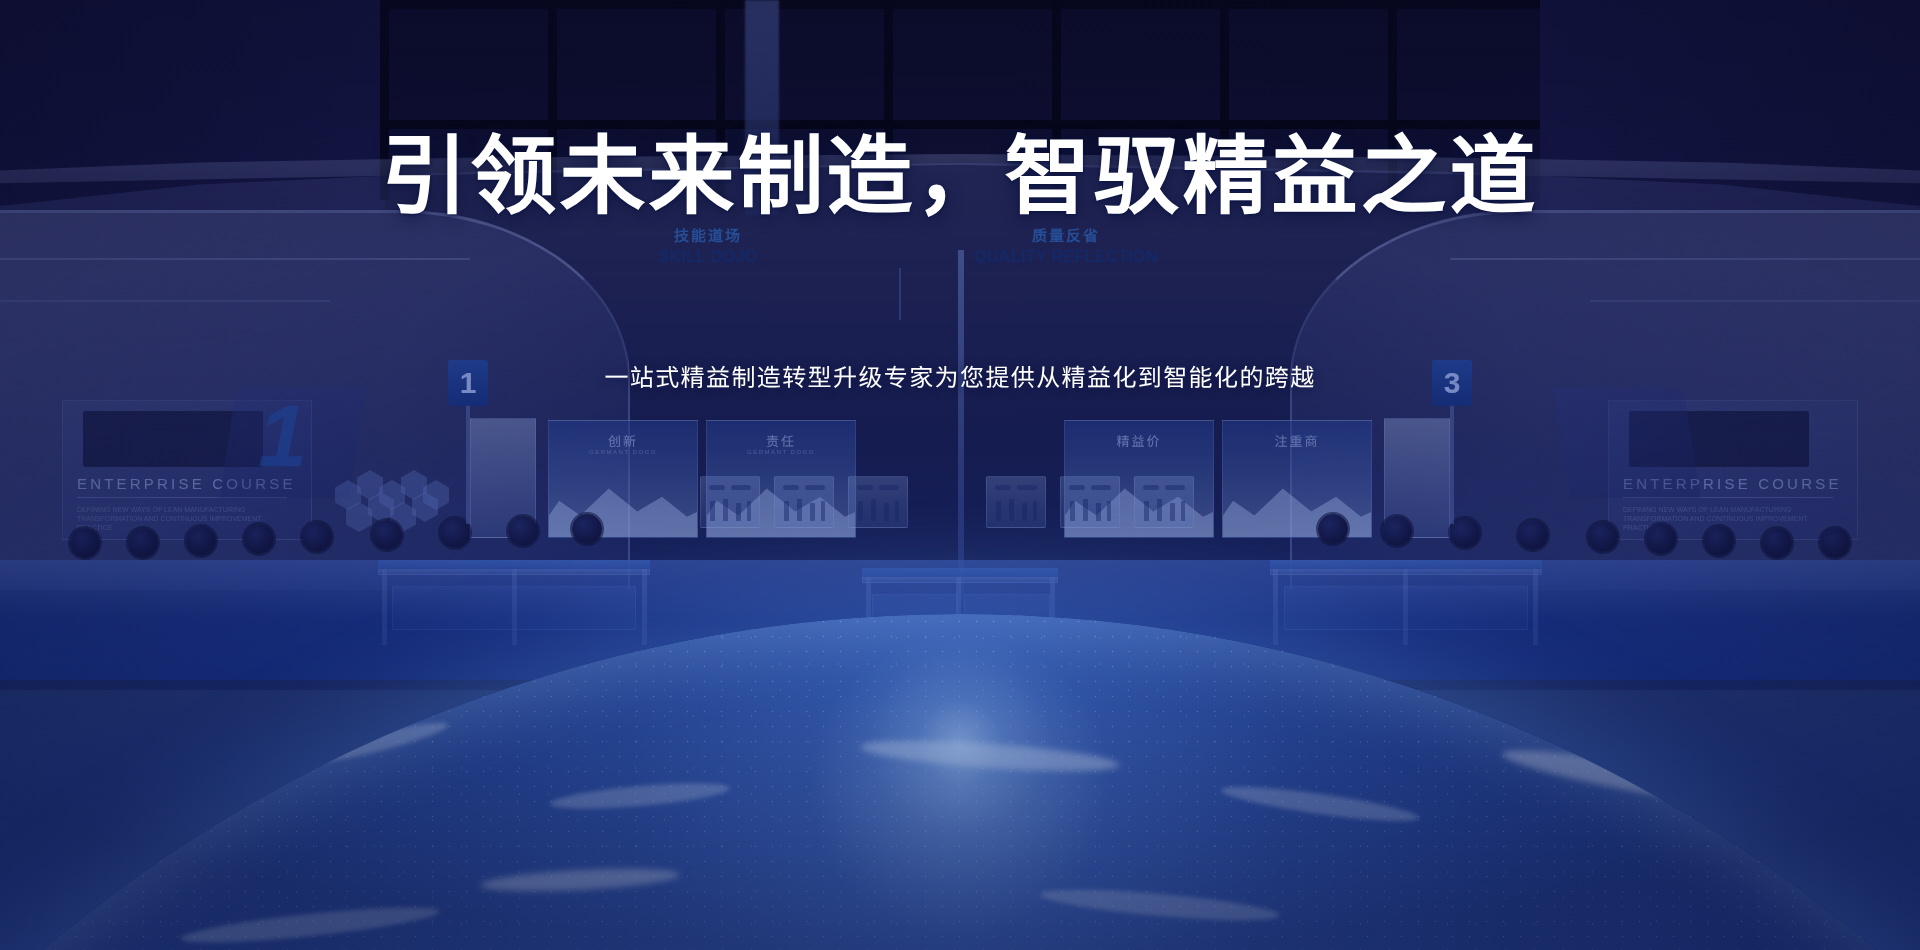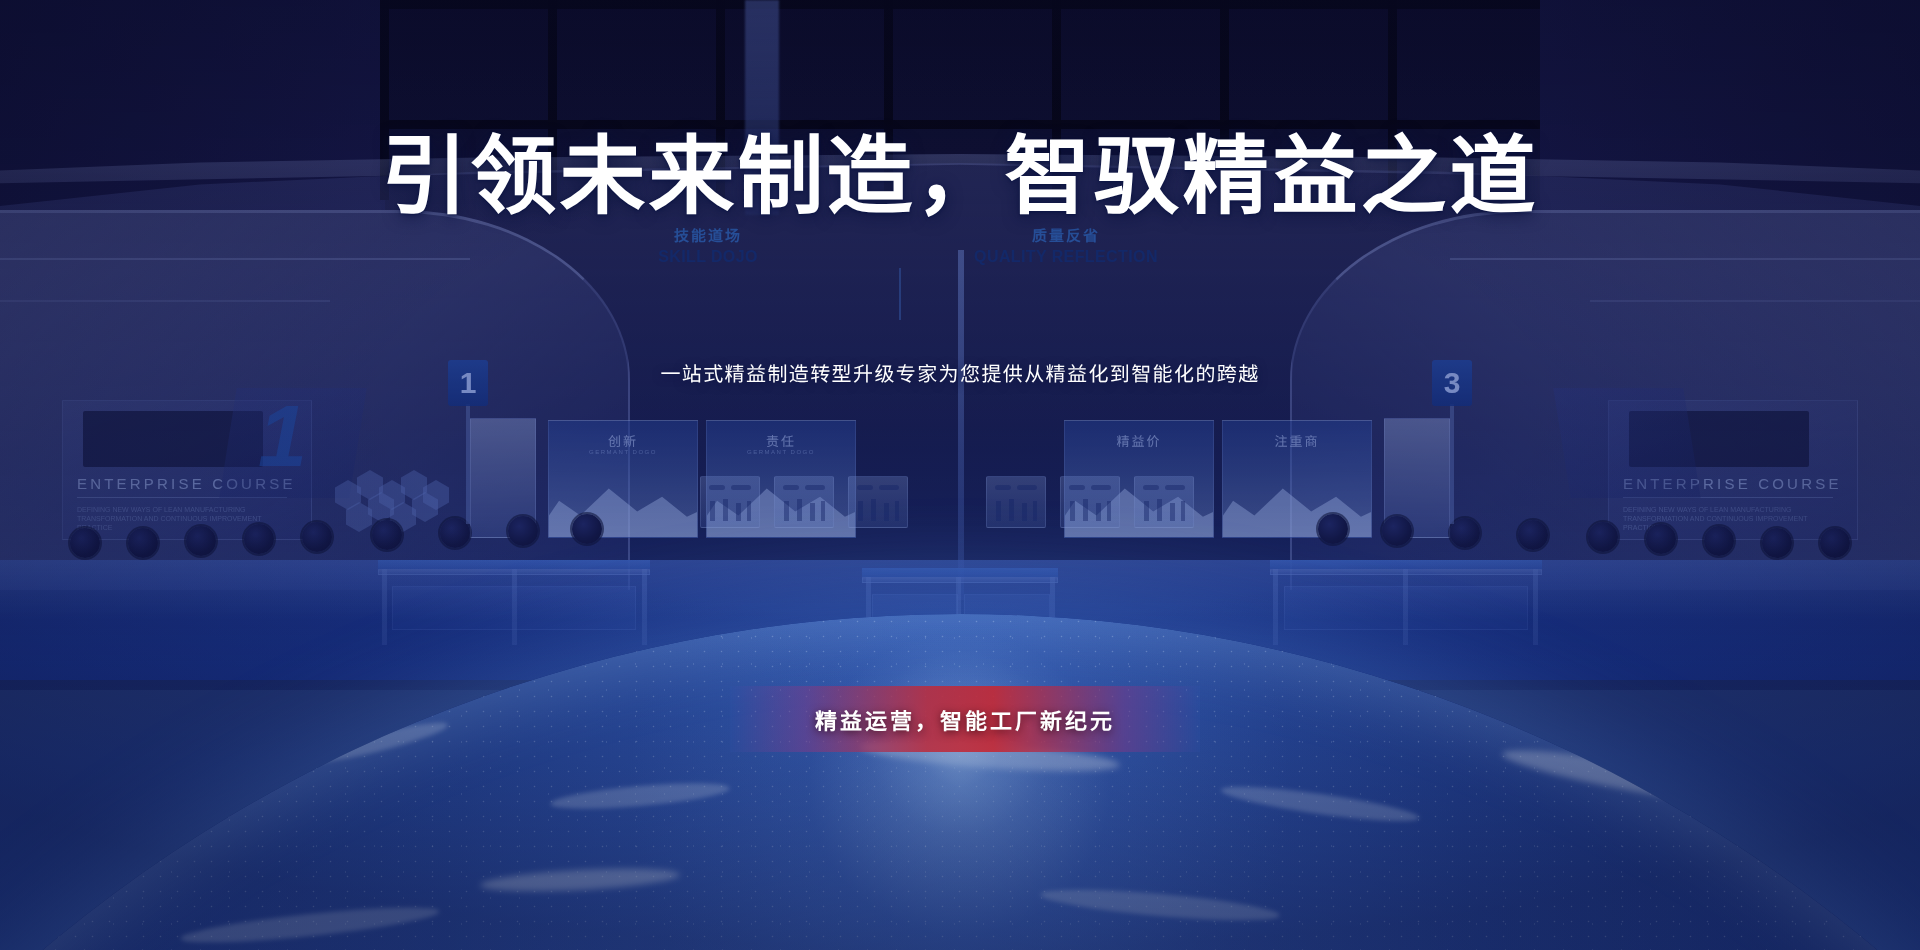--- a/index.html
+++ b/index.html
@@ -247,21 +247,21 @@
   .headline{
     position:absolute; left:0; right:0; top:128px; text-align:center;
     font-size:86px; font-weight:700; color:#ffffff;
     letter-spacing:3px; line-height:96px;
     font-family:"DejaVu Sans","Liberation Sans",sans-serif;
     text-shadow:0 3px 16px rgba(8,16,60,.72), 0 1px 3px rgba(10,20,70,.9);
     white-space:nowrap;
   }
   .subtitle{
     position:absolute; left:0; right:0; top:358px; text-align:center;
-    font-size:20px; font-weight:400; color:#ffffff; letter-spacing:1.4px;
+    font-size:24px; font-weight:400; color:#ffffff; letter-spacing:1.4px;
     text-shadow:0 2px 10px rgba(8,16,60,.80);
     white-space:nowrap;
   }
   .keywords{
     position:absolute; left:0; right:0; top:426px;
     display:flex; align-items:center; justify-content:center; gap:0;
     white-space:nowrap;
   }
   .kw{
     font-size:30px; font-weight:700; color:#ffffff; letter-spacing:2px;
@@ -503,17 +503,14 @@
     <div class="cloud" style="left:940px;  top:256px; width:200px; height:20px; transform:rotate(-3deg);"></div>
   </div>
   <div class="earth-atmo"></div>
 
   <div class="vignette"></div>
 
   <div class="headline">引领未来制造，智驭精益之道</div>
   <div class="subtitle">一站式精益制造转型升级专家为您提供从精益化到智能化的跨越</div>
 
 
-  <div class="pill">
-    <span>精益运营，智能工厂新纪元</span>
-  </div>
 
 </div>
 
 </body></html>

